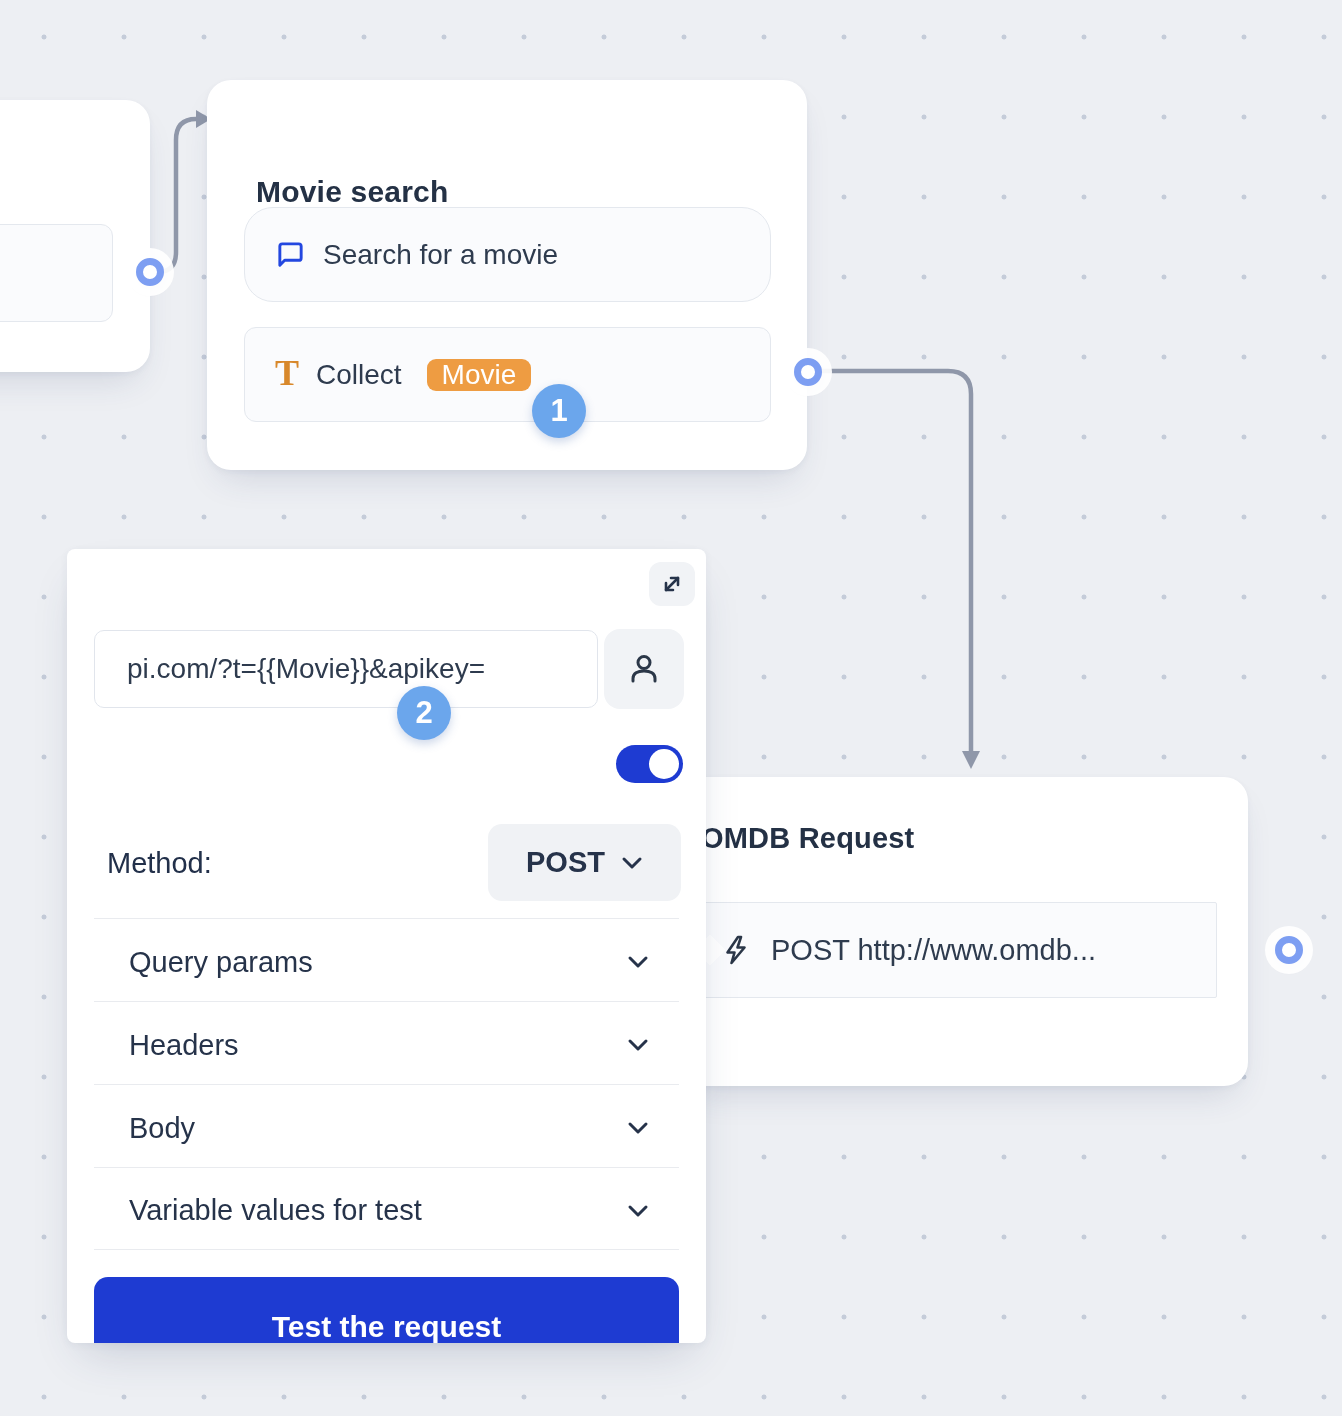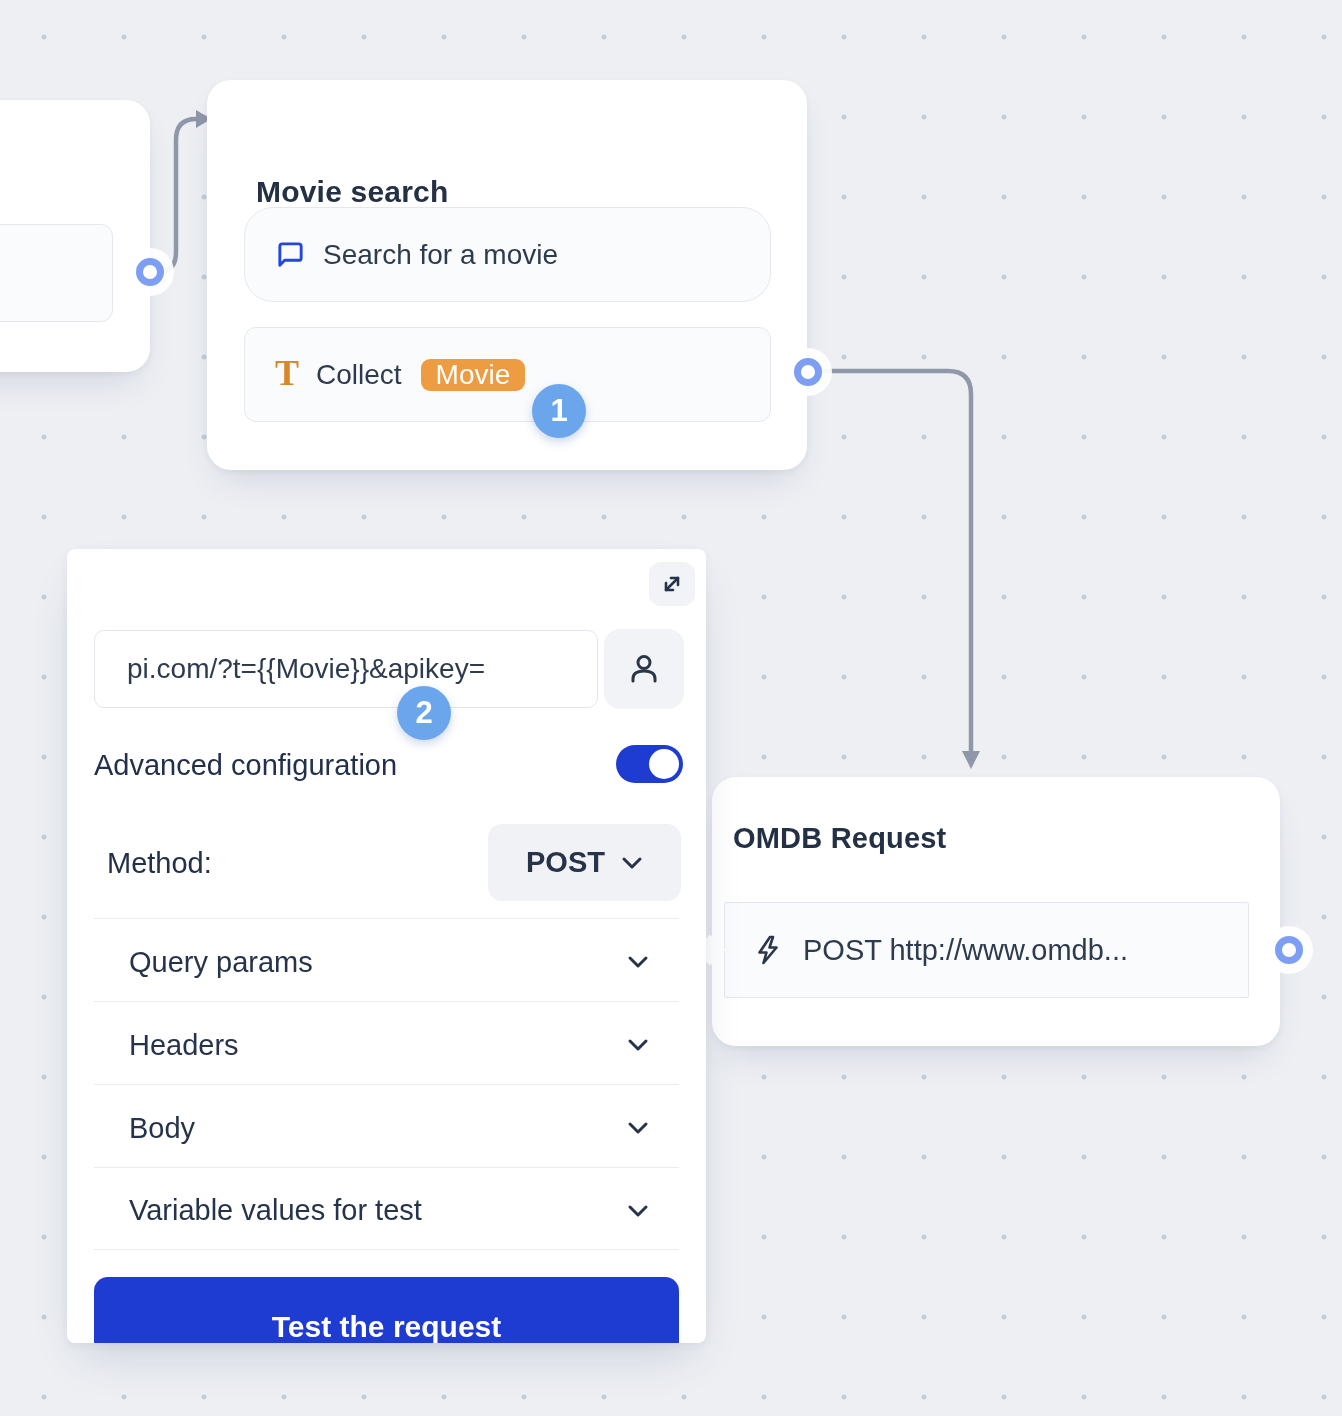--- a/index.html
+++ b/index.html
@@ -24,21 +24,21 @@
   .partial-card{left:-220px;top:100px;width:370px;height:272px;}
   .partial-card .subbox{left:28px;top:124px;width:305px;height:98px;}
   
   .movie-card{left:207px;top:80px;width:600px;height:390px;}
   .movie-card .card-title{left:49px;top:47px;font-size:30px;margin-top:48px;}
   .movie-card .subbox{left:37px;width:527px;height:95px;padding-left:30px;gap:17px;}
   .box-search{top:127px;border-radius:29px;}
   .box-collect{top:247px;}
   .subbox .row-label{color:#2e3b4e;font-size:28px;}
   .t-icon{font-family:"Liberation Serif","DejaVu Serif",serif;font-weight:700;font-size:36px;color:#d8882b;line-height:1;margin-top:-4px;}
-  .var-badge{background:#ee9c42;color:#ffffff;font-size:28px;border-radius:9px;padding:0 15px;margin-left:2px;}
+  .var-badge{background:#ee9c42;color:#ffffff;font-size:28px;border-radius:9px;padding:0 15px;margin-left:8px;}
   
   .step-badge{
     position:absolute;width:54px;height:54px;border-radius:50%;background:#6ba6ec;color:#fff;
     font-size:31px;font-weight:700;display:flex;align-items:center;justify-content:center;z-index:6;
     box-shadow:0 4px 10px rgba(60,100,170,.25);
   }
   .badge-1{left:532px;top:384px;}
   .badge-2{left:397px;top:686px;}
   
   .port{
@@ -79,21 +79,21 @@
   .section-row:last-child{border-bottom:1.5px solid #e9ebef;}
   .section-row .sec-label{font-size:29px;color:#26334a;}
   .test-btn{
     position:absolute;left:27px;top:728px;width:585px;height:100px;border:none;border-radius:14px;
     background:#1e3bd2;color:#fff;font-size:30px;font-weight:700;cursor:pointer;
     font-family:"Liberation Sans","DejaVu Sans",sans-serif;
   }
   
   .diamond{position:absolute;left:699px;top:939px;width:22px;height:22px;background:#fff;transform:rotate(45deg);z-index:3;}
   
-  .omdb-card{left:712px;top:777px;width:568px;height:269px;z-index:2;}
+  .omdb-card{left:680px;top:777px;width:568px;height:309px;z-index:2;}
   .omdb-card .card-title{left:21px;top:45px;font-size:29px;}
   .omdb-card .subbox{left:12px;top:125px;width:525px;height:96px;border-radius:2px;padding-left:26px;gap:18px;}
   .omdb-card .row-label{font-size:29px;}
   .icon{display:inline-flex;align-items:center;justify-content:center;}
 </style>
 </head>
 <body>
 
 <div class="canvas">
 
@@ -155,21 +155,20 @@
     <input class="url-input" value="pi.com/?t={{Movie}}&amp;apikey=" style="">
     <div class="icon-btn user-btn">
       <span class="icon">
         <svg width="38" height="38" viewBox="0 0 38 38" fill="none" stroke="#2b3748" stroke-width="3" stroke-linecap="round">
           <circle cx="19" cy="12.5" r="6"></circle>
           <path d="M8 31 V28.5 C8 23.5 12.5 21 19 21 C25.5 21 30 23.5 30 28.5 V31"></path>
         </svg>
       </span>
     </div>
 
-    <div class="adv-label">Advanced configuration</div>
     <div class="toggle">
       <div class="knob"></div>
     </div>
 
     <div class="method-label">Method:</div>
     <div class="method-select">
       <span class="val">POST</span>
       <span class="icon">
         <svg width="22" height="14" viewBox="0 0 22 14" fill="none" stroke="#26334a" stroke-width="3" stroke-linecap="round" stroke-linejoin="round">
           <polyline points="3,3 11,11 19,3"></polyline>

